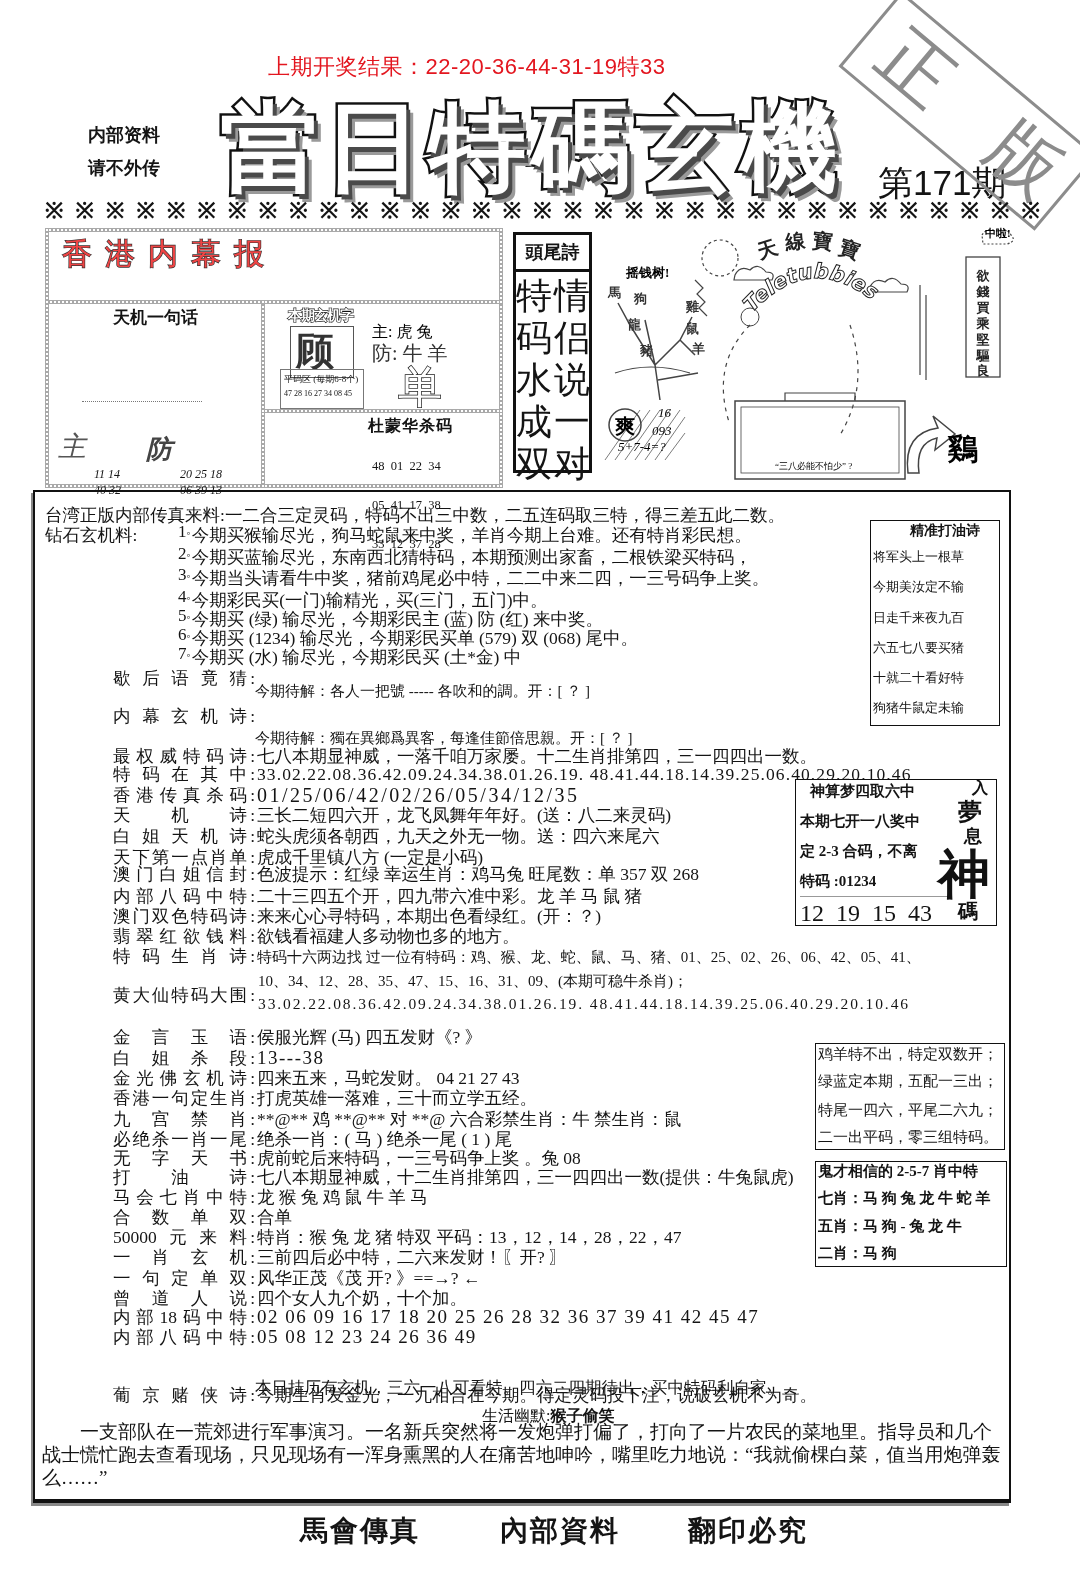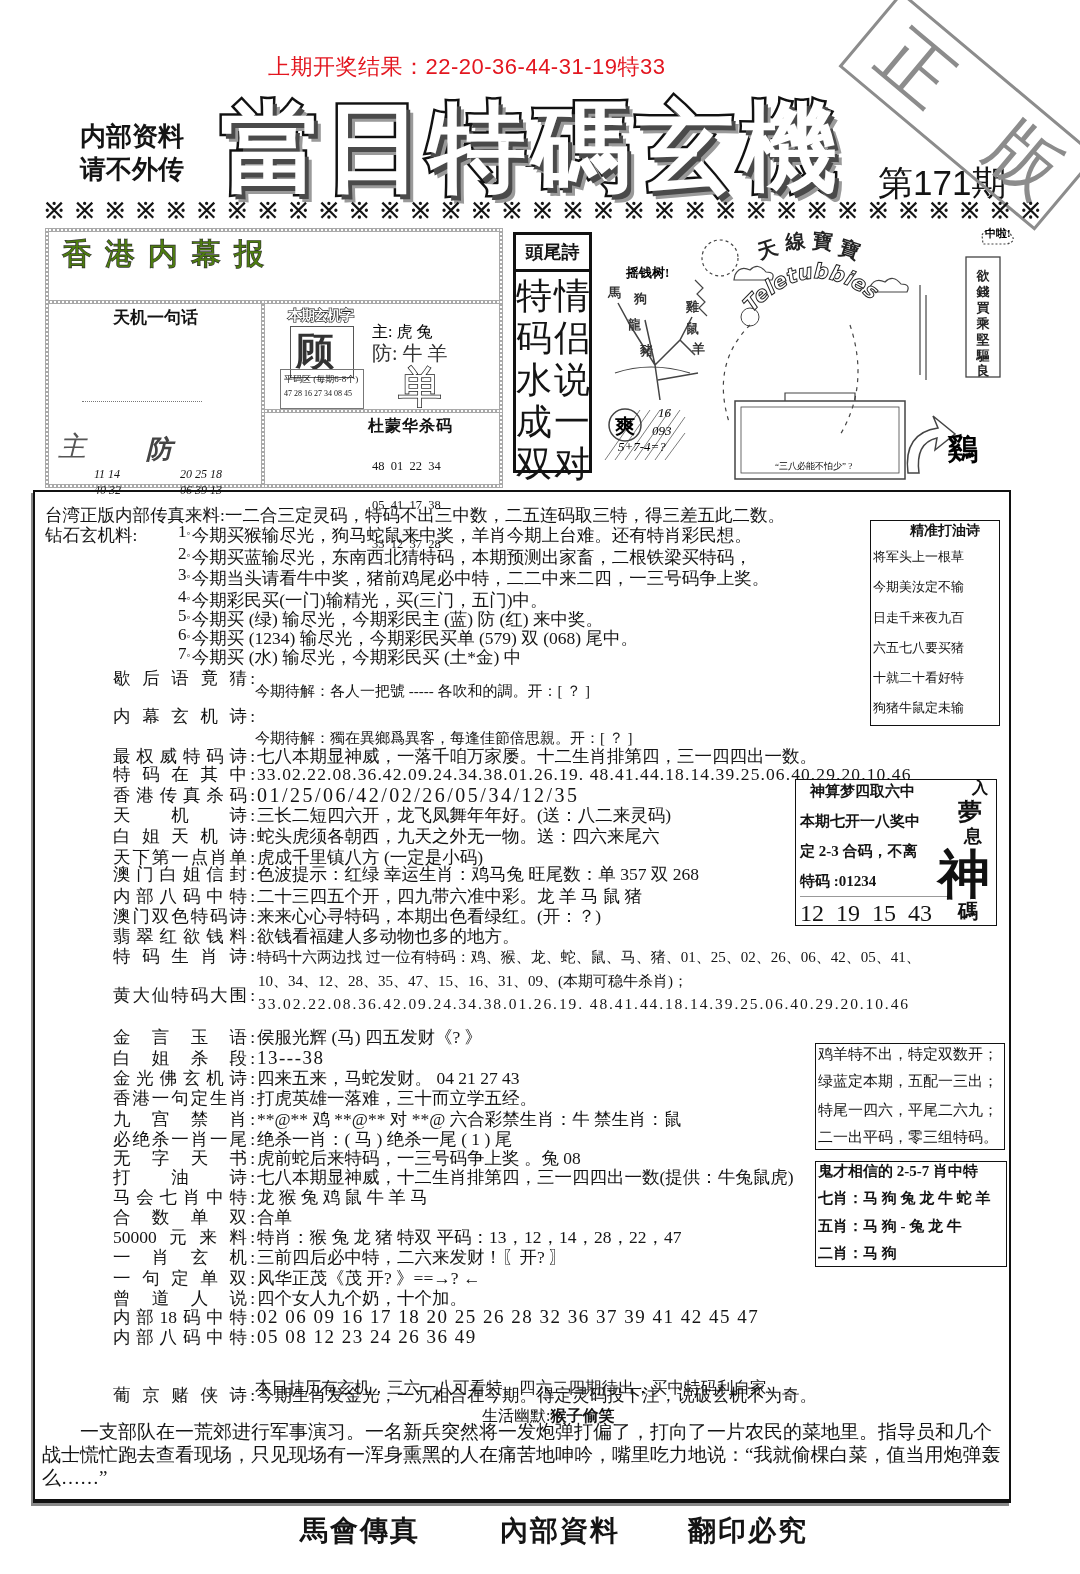--- a/index.html
+++ b/index.html
@@ -1,29 +1,29 @@
 <!DOCTYPE html>
 <html><head>
 <meta charset="utf-8">
 <style>
   html,body{margin:0;padding:0;}
   body{width:1080px;height:1574px;position:relative;overflow:hidden;background:#fff;color:#141414;font-family:"Liberation Serif","DejaVu Serif",serif;}
   .abs{position:absolute;white-space:nowrap;}
   
   .last-result{left:268px;top:52px;font-family:"Liberation Sans","DejaVu Sans",sans-serif;font-size:22px;color:#e3161f;letter-spacing:.5px;}
-  .side-note{left:80px;top:120px;font-size:26px;font-weight:bold;line-height:33px;font-family:Liberation Serif, serif;}
+  .side-note{left:88px;top:120px;font-size:18px;font-weight:bold;line-height:33px;font-family:Liberation Mono, monospace;}
   .side-note div{white-space:nowrap;}
   .title{left:220px;top:92px;font-size:98px;font-weight:900;letter-spacing:6px;color:#fff;-webkit-text-stroke:5px #111;paint-order:stroke fill;text-shadow:4px 5px 0 #4a4a4a,7px 8px 0 #9a9a9a;font-family:"DejaVu Serif",serif;line-height:110px;}
   .issue{left:878px;top:160px;font-size:35px;font-family:"Liberation Sans","DejaVu Sans",sans-serif;}
   .stamp{left:840px;top:62px;width:250px;height:92px;border:3px solid #8c8c8c;transform:rotate(40deg);transform-origin:center;}
   .stamp-text{position:absolute;left:22px;top:4px;font-size:72px;color:#8c8c8c;letter-spacing:70px;font-family:"DejaVu Sans",sans-serif;line-height:84px;}
   .divider{left:45px;top:198px;width:995px;font-size:22px;font-weight:bold;text-align:justify;text-align-last:justify;white-space:normal;line-height:26px;}
   
   .film{position:absolute;border:4px solid #a9a9a9;outline:2px dotted #fff;outline-offset:-3px;box-sizing:border-box;}
-  .hk-title{left:62px;top:234px;font-size:30px;letter-spacing:13px;color:#4d7c0f;-webkit-text-stroke:1.3px #333;paint-order:stroke fill;text-align:center;}
+  .hk-title{left:62px;top:234px;font-size:30px;letter-spacing:13px;color:#ef4444;-webkit-text-stroke:1.3px #333;paint-order:stroke fill;text-align:center;}
   .t12{font-size:12px;margin-top:32px;}
   .ital{font-style:italic;}
   .mw-banner{left:288px;top:307px;font-size:14px;font-weight:900;color:#fff;-webkit-text-stroke:1.2px #111;paint-order:stroke fill;letter-spacing:-1px;}
   .mw-box{left:290px;top:326px;width:62px;height:50px;border:1px solid #555;}
   .mw-char{left:296px;top:326px;font-size:38px;font-weight:bold;color:#333;}
   .flat-box{left:280px;top:369px;width:82px;height:38px;border:1px solid #777;}
   
   .htp{left:513px;top:232px;width:79px;height:241px;border:3px solid #111;box-sizing:border-box;}
   .htp-head{position:absolute;left:0;top:0;width:73px;height:34px;border-bottom:3px solid #111;font-size:18px;font-weight:bold;text-align:center;line-height:34px;}
   .htp-col{position:absolute;top:40px;width:36px;font-size:36px;line-height:42px;text-align:center;}

